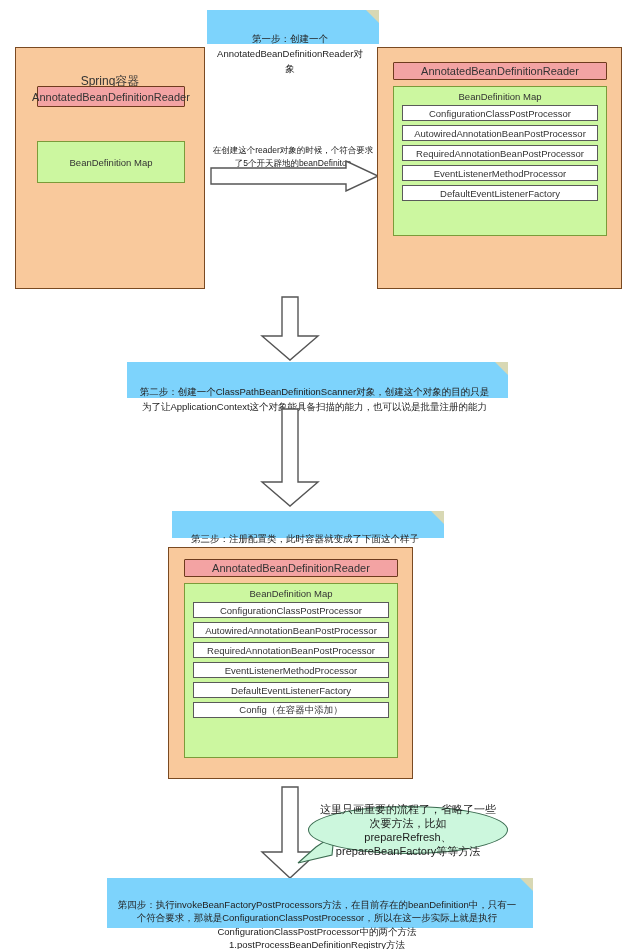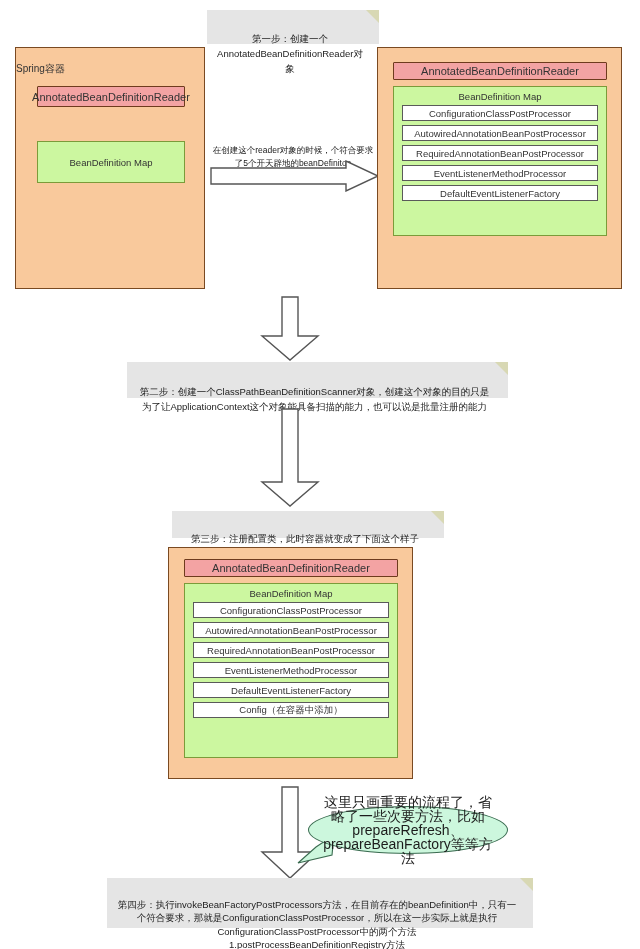--- a/index.html
+++ b/index.html
@@ -9,21 +9,21 @@
     font-family:"Liberation Sans","DejaVu Sans",sans-serif;
     position:relative;
     overflow:hidden;
     color:#2b2b2b;
   }
   .canvas{position:relative;width:640px;height:949px;}
 
   
   .note{
     position:absolute;
-    background:#e5e5e5;
+    background:#7dd3fc;
     color:#222;
     font-size:9.5px;
     line-height:15px;
     text-align:center;
     box-sizing:border-box;
     padding:6px 14px 22px 8px;
     white-space:pre-line;
   }
   .note .fold{
     position:absolute;top:0;right:0;
@@ -33,23 +33,24 @@
   }
 
   
   .container{
     position:absolute;
     background:#f9c99c;
     border:1.5px solid #7a4a22;
     box-sizing:border-box;
   }
   .container-title{
-    font-size:10px;
+    text-align:center;
+    font-size:12px;
     color:#333;
-    margin-top:14px;
+    margin-top:25px;
   }
 
   .redbox{
     position:absolute;
     background:#f3a3a3;
     border:1.5px solid #6e3b1d;
     box-sizing:border-box;
     display:flex;align-items:center;justify-content:center;
     font-size:11px;color:#333;
     border-radius:1px;
@@ -89,21 +90,21 @@
 
   
   .bubble{
     position:absolute;
     background:#ccf7dd;
     border:1.2px solid #3a6b50;
     border-radius:50%/50%;
     box-sizing:border-box;
     display:flex;align-items:center;justify-content:center;
     text-align:center;
-    font-size:14px;line-height:14px;
+    font-size:11px;line-height:14px;
     color:#1c1c1c;
     white-space:pre-line;
     padding:0 10px;
   }
 </style>
 </head>
 <body>
 
 <div class="canvas">
 

